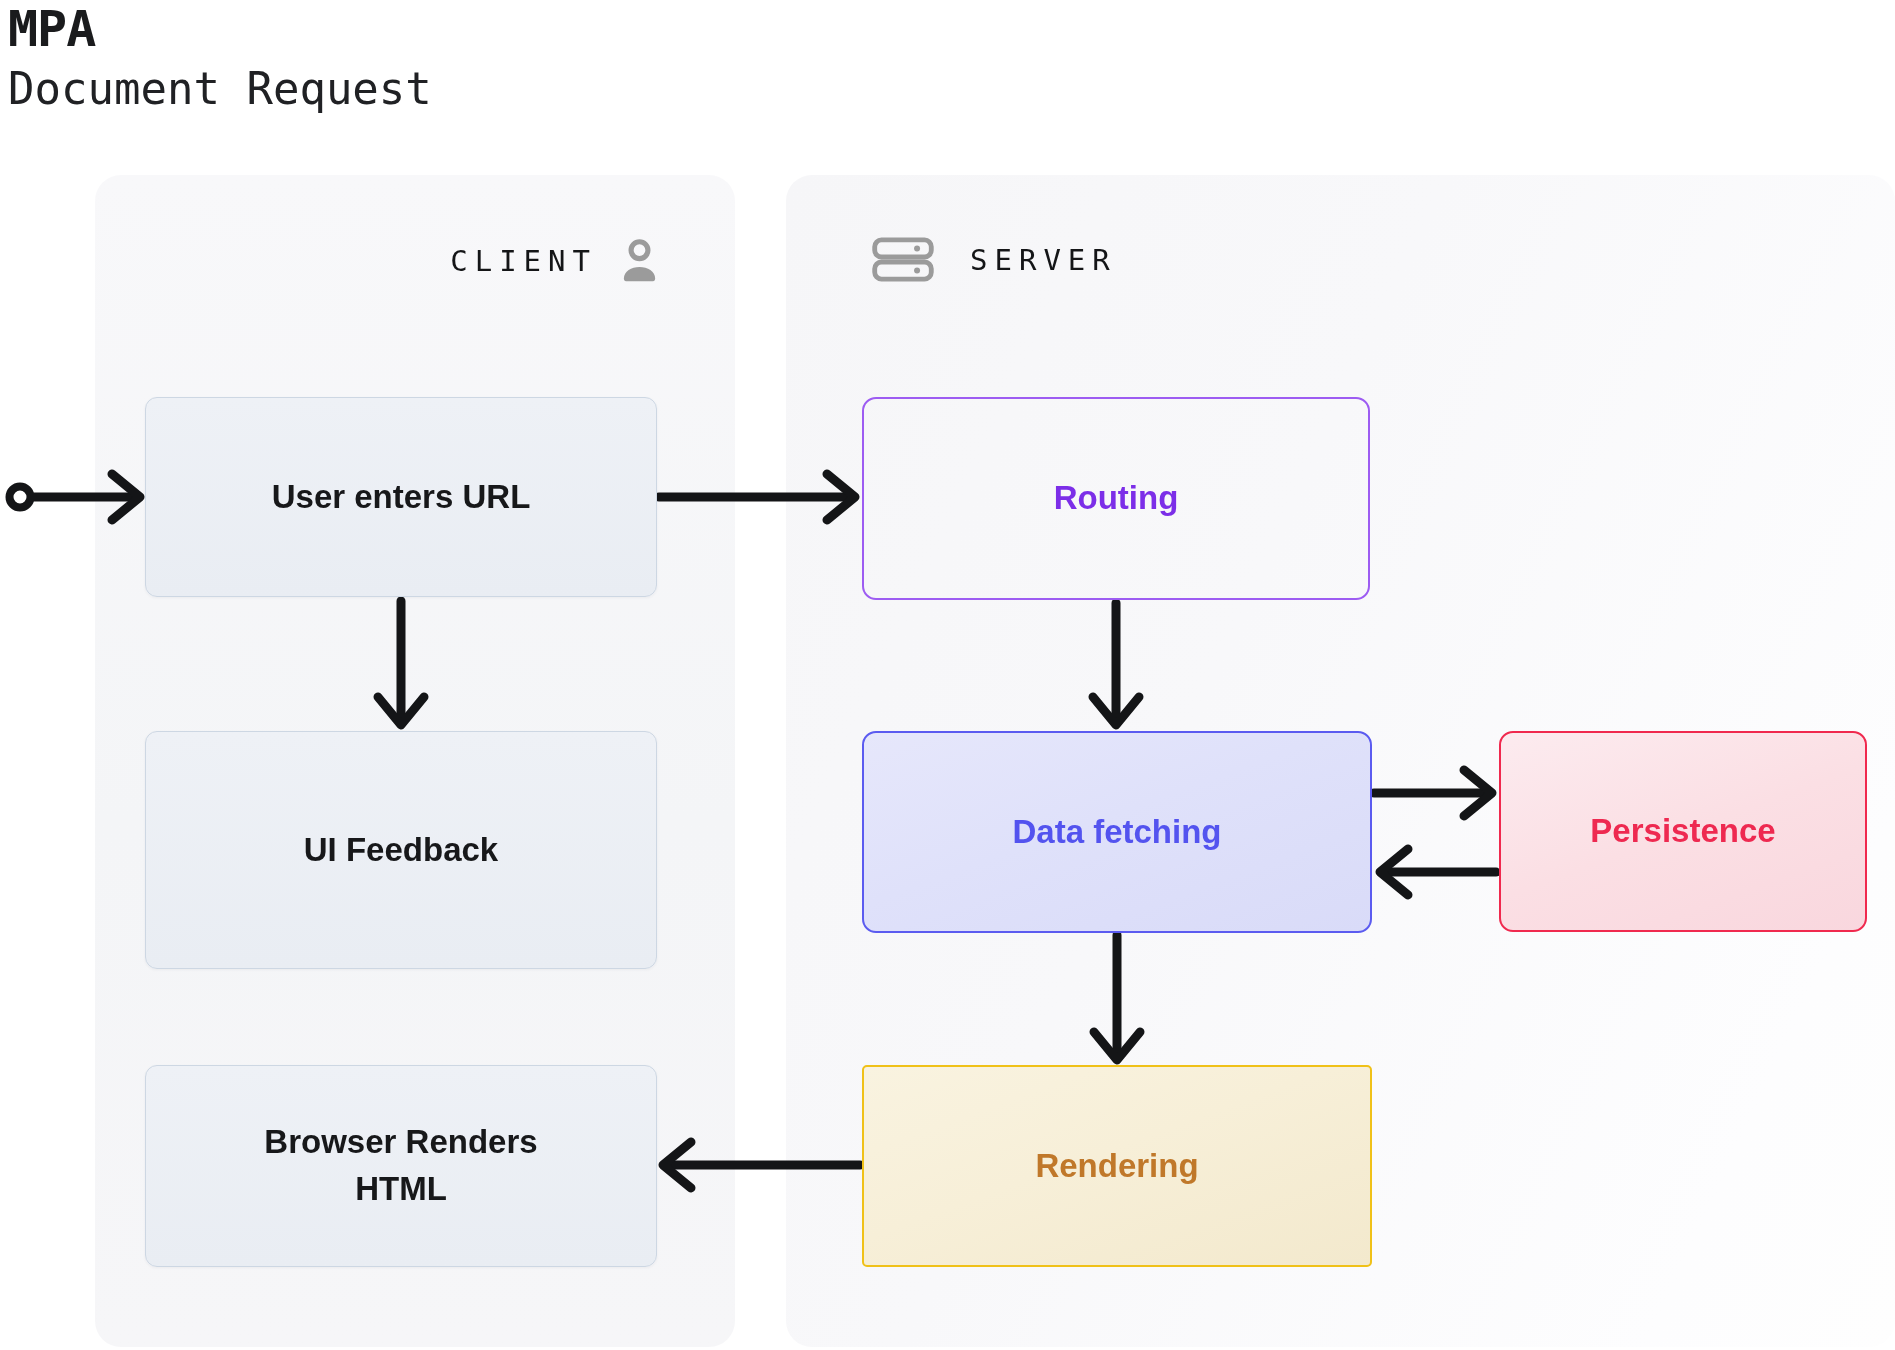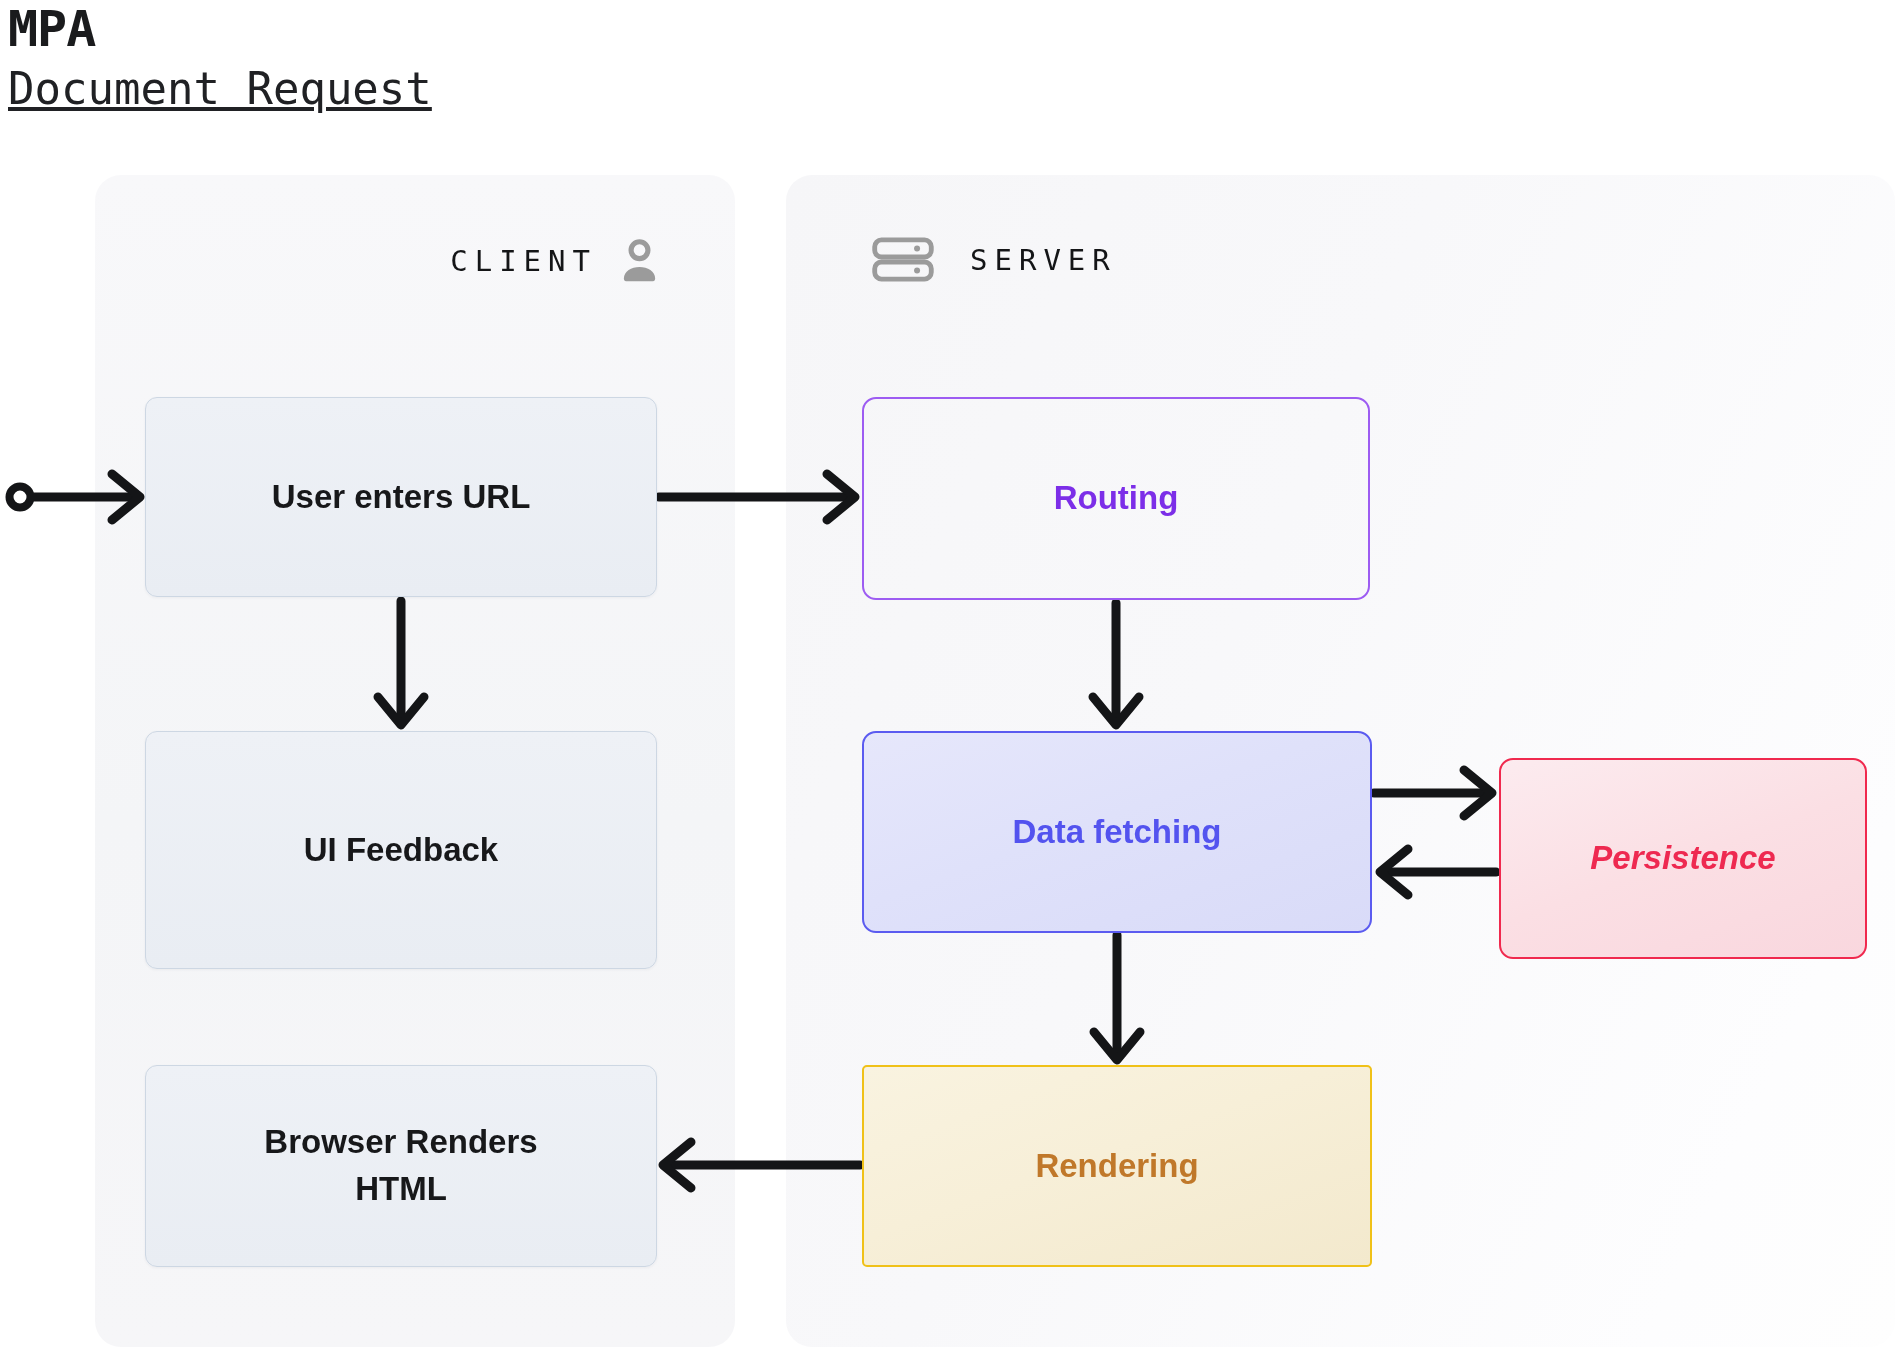--- a/index.html
+++ b/index.html
@@ -22,21 +22,20 @@
     line-height: 1.1;
     letter-spacing: -1px;
   }
   .subtitle {
     font-family: "DejaVu Sans Mono", "Liberation Mono", monospace;
     font-weight: 400;
     font-size: 44px;
     color: #202124;
     margin-top: 6px;
     letter-spacing: 0px;
-    text-decoration: underline;
   }
 
   
   .panel { position: absolute; top: 175px; height: 1172px; border-radius: 26px; z-index: 0; }
   .panel.client {
     left: 95px; width: 640px;
     background: linear-gradient(180deg, #f8f8fa 0%, #f4f5f7 55%, #f6f6f8 100%);
   }
   .panel.server {
     left: 786px; width: 1109px;
@@ -96,26 +95,25 @@
     border-radius: 14px;
   }
   #node-rendering {
     left: 862px; top: 1065px; width: 510px; height: 202px;
     border: 2px solid #f0c118;
     background: linear-gradient(160deg, #f9f3e0 0%, #f7efd8 45%, #f3e9cd 100%);
     color: #c0782a;
     border-radius: 5px;
   }
   #node-persistence {
-    left: 1499px; top: 758px; width: 368px; height: 201px;
+    left: 1499px; top: 731px; width: 368px; height: 201px;
     border: 2.5px solid #f0294e;
     background: linear-gradient(160deg, #fcebef 0%, #fbdfe4 50%, #f9d7de 100%);
     color: #ee2950;
     border-radius: 14px;
-    font-style: italic;
   }
 
   
   .edges-layer { position: absolute; left: 0; top: 0; z-index: 1; }
 </style>
 </head>
 <body>
 
 <div class="canvas">
 

